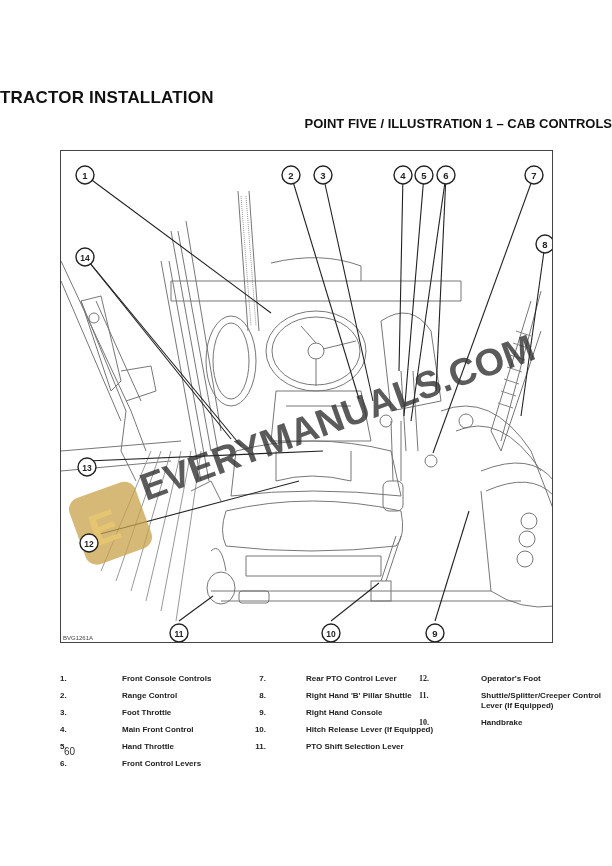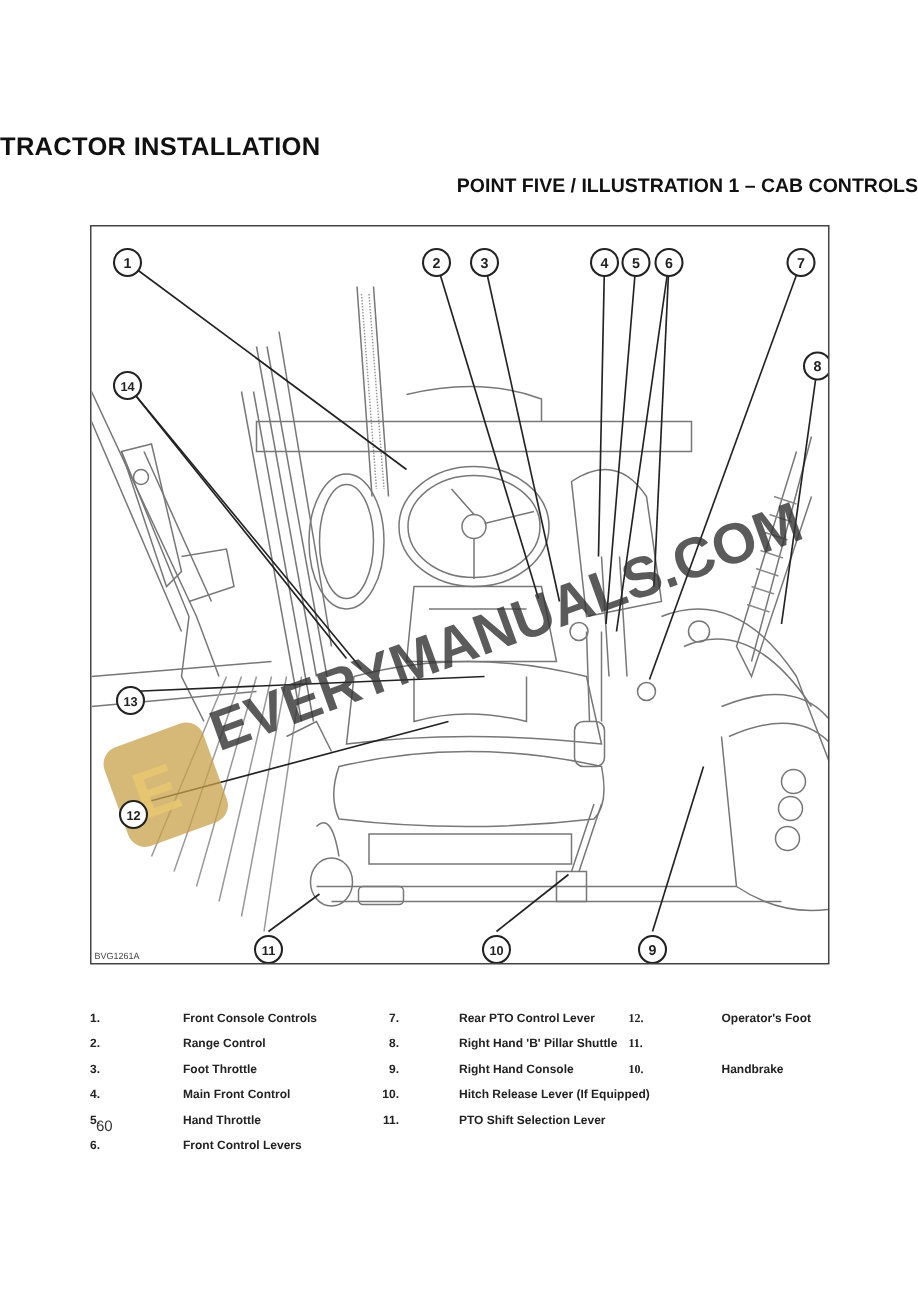--- a/index.html
+++ b/index.html
@@ -249,20 +249,21 @@
     </div>
 </div>
 
 <div class="legend col3">
   <div class="row">
       <span class="num">12.</span>
       <span class="lbl">Operator's Foot</span>
     </div>
   <div class="row">
       <span class="num">11.</span>
+      <span class="lbl">Shuttle/Splitter/Creeper Control Lever (If Equipped)</span>
     </div>
   <div class="row">
       <span class="num">10.</span>
       <span class="lbl">Handbrake</span>
     </div>
 </div>
 
 <div class="page-num">60</div>
 
 </body></html>

